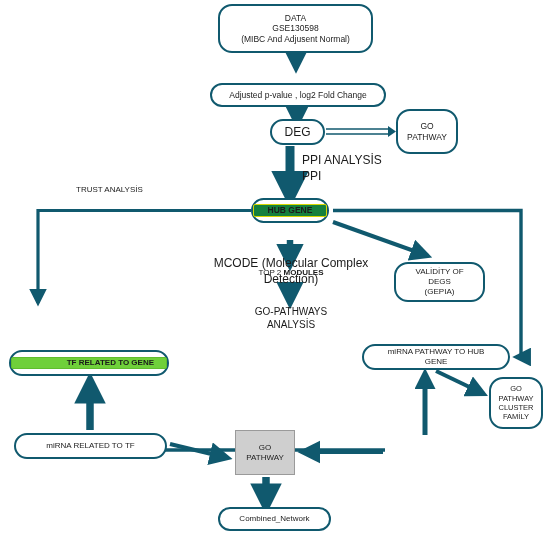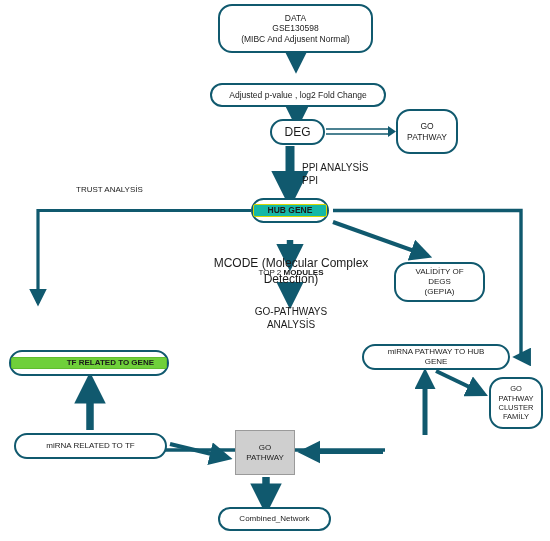--- a/index.html
+++ b/index.html
@@ -29,21 +29,21 @@
   .node.rect{border-radius:0;border:1px solid #9a9a9a;background:#cfcfcf;}
   .fillbox{
     display:block;
     box-sizing:border-box;
     width:calc(100% - 12px);
     margin:0 auto;
     border-radius:2px;
     font-weight:bold;
     padding:2px 0;
   }
-  .yellow{background:#14b8a6;border:1px solid #d6d600;}
+  .yellow{background:#15803d;border:1px solid #d6d600;}
   .green{background:#6fd03a;border:1px solid #5fbd2d;}
   .freetext{
     position:absolute;
     color:#1b1b1b;
     text-align:center;
     line-height:1.3;
     z-index:3;
     white-space:pre-line;
   }
   .freetext.left{text-align:left;}
@@ -173,21 +173,21 @@
 
   <div class="node rect" style="left:235px;top:430px;width:60px;height:45px;font-size:8px;">
     <span class="lbl">GO<br>PATHWAY</span>
   </div>
 
 
   <div class="node" style="left:218px;top:507px;width:113px;height:24px;font-size:8px;">
     <span class="lbl">Combined_Network</span>
   </div>
 
-  <div class="freetext left" style="left:302px;top:161px;width:90px;font-size:10px;">PPI ANALYSİS<br>PPI</div>
+  <div class="freetext left" style="left:302px;top:153px;width:90px;font-size:12px;">PPI ANALYSİS<br>PPI</div>
 
   <div class="freetext left" style="left:76px;top:185px;width:110px;font-size:8px;">TRUST ANALYSİS</div>
 
   <div class="freetext" style="left:195px;top:231px;width:192px;font-size:12px;margin-top:25px;">MCODE (Molecular Complex Detection)</div>
 
   <div class="freetext" style="left:250px;top:268px;width:82px;font-size:8px;">TOP 2 <b>MODULES</b></div>
 
   <div class="freetext" style="left:248px;top:305px;width:86px;font-size:10px;">GO-PATHWAYS<br>ANALYSİS</div>
 
 </div>

